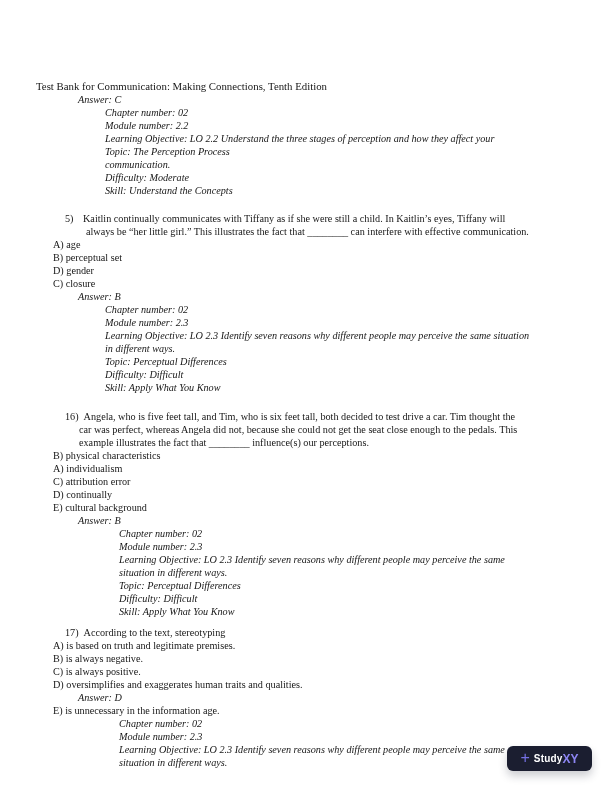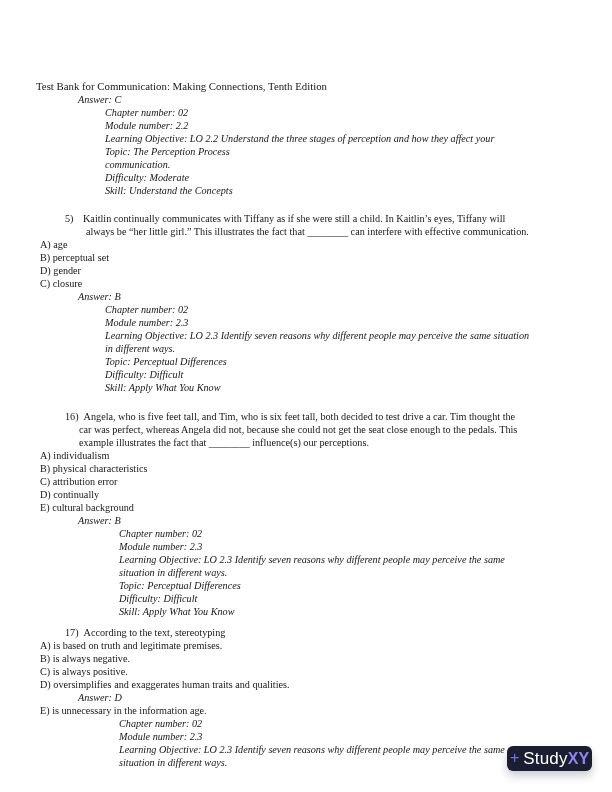--- a/index.html
+++ b/index.html
@@ -17,21 +17,21 @@
   }
   .line { line-height: 13px; white-space: nowrap; }
   .title { padding-left: 36px; font-size: 10.8px; margin-top: 47px; }
   .ans   { padding-left: 78px; font-style: italic; }
   .meta  { padding-left: 105px; font-style: italic; }
   .meta-wide .meta { padding-left: 119px; }
   .stem-first { padding-left: 65px; }
   .qnum { display: inline-block; min-width: 13px; margin-right: 5px; }
   .stem-cont { padding-left: 86px; }
   .tight .stem-cont { padding-left: 79px; }
-  .opt { padding-left: 40px; }
+  .opt { padding-left: 53px; }
   .q15 { margin-top: 15px; }
   .q16 { margin-top: 16px; }
   .q17 { margin-top: 8px; }
   .logo {
     position: absolute;
     left: 507px;
     top: 746px;
     width: 85px;
     height: 25px;
     background: #1b1e30;
@@ -44,22 +44,22 @@
     cursor: pointer;
   }
   .logo .plus {
     color: #7671e6;
     font-size: 16px;
     font-weight: 300;
     line-height: 1;
     margin-right: 4px;
     margin-top: -1px;
   }
-  .logo .study { color: #ffffff; font-weight: 400; font-size: 17px; letter-spacing: 0.2px; }
-  .logo .xy    { color: #8d85f2; font-weight: 700; font-size: 16px; }
+  .logo .study { color: #ffffff; font-weight: 700; font-size: 10px; letter-spacing: 0.2px; }
+  .logo .xy    { color: #8d85f2; font-weight: 700; font-size: 12px; }
 </style>
 </head>
 <body>
 
 <div class="page">
 
   <div class="line title">Test Bank for Communication: Making Connections, Tenth Edition</div>
   <div class="line ans">Answer: C</div>
   <div class="line meta">Chapter number: 02</div>
   <div class="line meta">Module number: 2.2</div>
@@ -83,22 +83,22 @@
     <div class="line meta">in different ways.</div>
     <div class="line meta">Topic: Perceptual Differences</div>
     <div class="line meta">Difficulty: Difficult</div>
     <div class="line meta">Skill: Apply What You Know</div>
   </div>
 
   <div class="q16 meta-wide tight">
     <div class="line stem-first"><span class="qnum">16)</span><span>Angela, who is five feet tall, and Tim, who is six feet tall, both decided to test drive a car. Tim thought the</span></div>
     <div class="line stem-cont">car was perfect, whereas Angela did not, because she could not get the seat close enough to the pedals. This</div>
     <div class="line stem-cont">example illustrates the fact that ________ influence(s) our perceptions.</div>
+    <div class="line opt">B) physical characteristics</div>
     <div class="line opt">A) individualism</div>
-    <div class="line opt">B) physical characteristics</div>
     <div class="line opt">C) attribution error</div>
     <div class="line opt">D) continually</div>
     <div class="line opt">E) cultural background</div>
     <div class="line ans">Answer: B</div>
     <div class="line meta">Chapter number: 02</div>
     <div class="line meta">Module number: 2.3</div>
     <div class="line meta">Learning Objective: LO 2.3 Identify seven reasons why different people may perceive the same</div>
     <div class="line meta">situation in different ways.</div>
     <div class="line meta">Topic: Perceptual Differences</div>
     <div class="line meta">Difficulty: Difficult</div>

